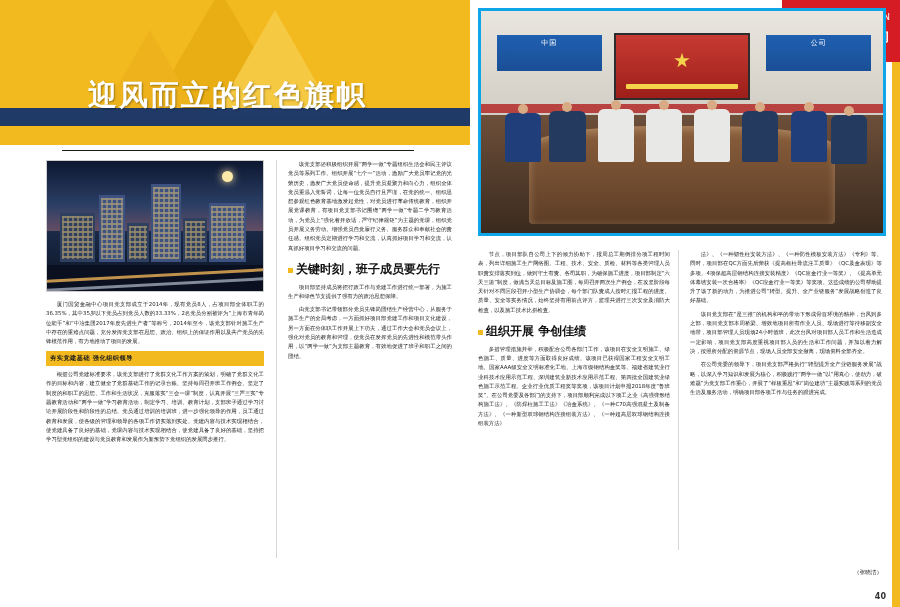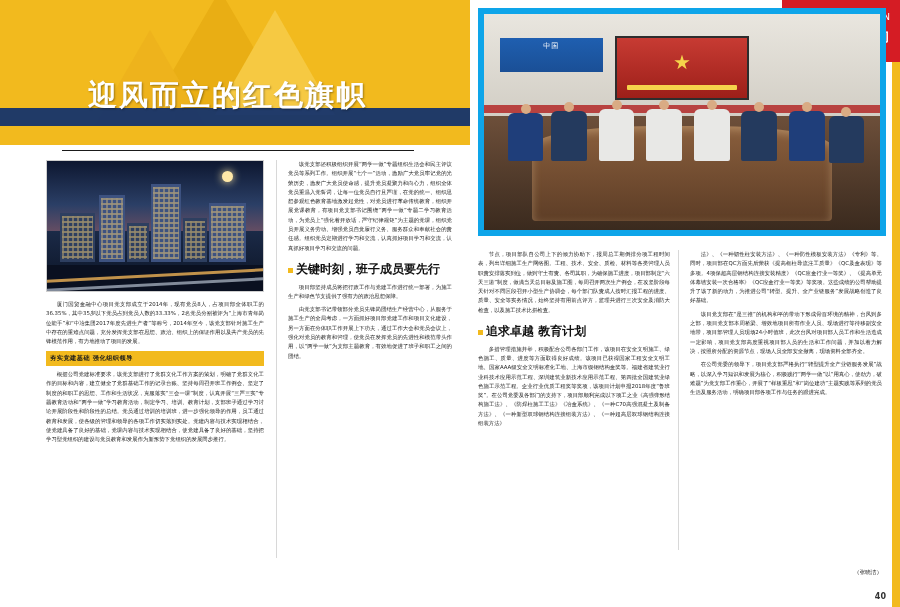--- a/index.html
+++ b/index.html
@@ -199,21 +199,21 @@
     background: #f2ba1e;
   }
 
   
   .photo-meeting {
     position: absolute;
     left: 8px; top: 8px;
     width: 408px; height: 228px;
     overflow: hidden;
     background: #5a5f66;
-    border: 6px solid #0ea5e9;
+    border: 3px solid #0ea5e9;
   }
   .mt-wall {
     position:absolute; left:0; top:0; width:100%; height:47%;
     background: linear-gradient(#e9e6df, #d2cec5);
   }
   .mt-floor {
     position:absolute; left:0; bottom:0; width:100%; height:53%;
     background: linear-gradient(#6d4f3a, #3a2a1e);
   }
   .mt-table {
@@ -343,40 +343,41 @@
     <div class="r-hdr">
       <div class="en">WOMEN</div>
       <div class="cn">我们</div>
     </div>
 
     <div class="photo-meeting">
       <div class="mt-wall"></div>
       <div class="mt-red-strip"></div>
       <div class="mt-floor"></div>
       <div class="mt-banner">中国</div>
+      <div class="mt-banner2">公司</div>
       <div class="mt-screen">
         <div class="emblem"></div>
         <div class="sline"></div>
       </div>
       <div class="mt-table"></div>
       <div class="person" style="left:6%;  top:46%; width:9%;  height:22%;"></div>
       <div class="person dark" style="left:17%; top:45%; width:9%;  height:23%;"></div>
       <div class="person white" style="left:29%; top:44%; width:9%;  height:24%;"></div>
       <div class="person white" style="left:41%; top:44%; width:9%;  height:24%;"></div>
       <div class="person white" style="left:53%; top:44%; width:9%;  height:24%;"></div>
       <div class="person dark" style="left:65%; top:45%; width:9%;  height:23%;"></div>
       <div class="person" style="left:77%; top:45%; width:9%;  height:23%;"></div>
       <div class="person dark" style="left:87%; top:47%; width:9%;  height:22%;"></div>
     </div>
 
     <div class="col-rule-v" style="left:208px; top:250px; height:300px; background:#d8d8d8;"></div>
 
     <div class="rcol" style="left:8px; top:250px; width:192px; height:300px; overflow:hidden;">
       <p>节点，项目部队自公司上下的倾力协助下，报周总工期倒排分项工程时间表，列出详细施工生产网络图。工程、技术、安全、质检、材料等各类管理人员职责安排落实到位，做到守土有责、各司其职，为确保施工进度，项目部制定“六天三递”制度，做满当天总目标及施工图，每周召开两次生产例会，在攻坚阶段每天针对不同区段召开小型生产协调会，每个部门队责成人按时汇报工程的进度、质量、安全等实务情况，始终坚持有用前点评方，监理共进行三次安全及消防大检查，以及施工技术比拼检查。</p>
-      <span class="sec-head-plain">追求卓越 教育计划</span>
+      <span class="sec-head-plain">组织开展 争创佳绩</span>
       <p>多措管理措施并举，积极配合公司各部门工作，该项目在安全文明施工、绿色施工、质量、进度等方面取得良好成绩。该项目已获得国家工程安全文明工地、国家AAA级安全文明标准化工地、上海市级钢结构金奖等。福建省建筑业行业科技术应用示范工程、深圳建筑业新技术应用示范工程、第四批全国建筑业绿色施工示范工程。企业行业优质工程奖等奖项，该项目计划申报2018年度“鲁班奖”。在公司党委及各部门的支持下，项目部顺利完成以下项工之业《高强弹形结构施工法》、《防焊柱施工工法》《冶金系统》、《一种C70高强混凝土及制备方法》、《一种新型双球钢结构连接组装方法》、《一种超高层双球钢结构连接组装方法》</p>
     </div>
 
     <div class="rcol" style="left:220px; top:250px; width:192px; height:295px; overflow:hidden;">
       <p>法》、《一种韧性柱安装方法》、《一种防性模板安装方法》《专利》等。同时，项目部在QC方面先后荣获《提高框柱导流注工质量》《QC及金表现》等多项。4项保超高层钢结构连接安装精度》《QC应金行业一等奖》、《提高单元体幕墙安装一次合格率》《QC应金行业一等奖》等奖项。这些成绩的公司帮助提升了该了新的动力，为推进公司“转型、提升、全产业链服务”发展战略创造了良好基础。</p>
       <p>该目党支部在“是三推”的机构和平的带动下形成骨百环境的精神，台风到多之部，项目党支部本周桥梁、增效地项目所有作业人员、现场进行等待移副安全地带，项目部管理人员现场24小时值班，此次台风对项目部人员工作和生活造成一定影响，项目党支部高度重视项目部人员的生活和工作问题，并加以着力解决，按照所分配的资源节点，现场人员全部安全撤离，现场资料全部齐全。</p>
       <p>在公司党委的领导下，项目党支部严格执行“转型提升全产业链服务发展”战略，以深入学习知识和发展为核心，积极践行“两学一做”以“用真心，使劲力，破难题”为党支部工作重心，开展了“样板重思”和“岗位建功”主题实践等系列的党员生活及服务活动，明确项目部各项工作与任务的跟进完成。</p>
     </div>
 
     <div class="signature">（张晓洁）</div>

